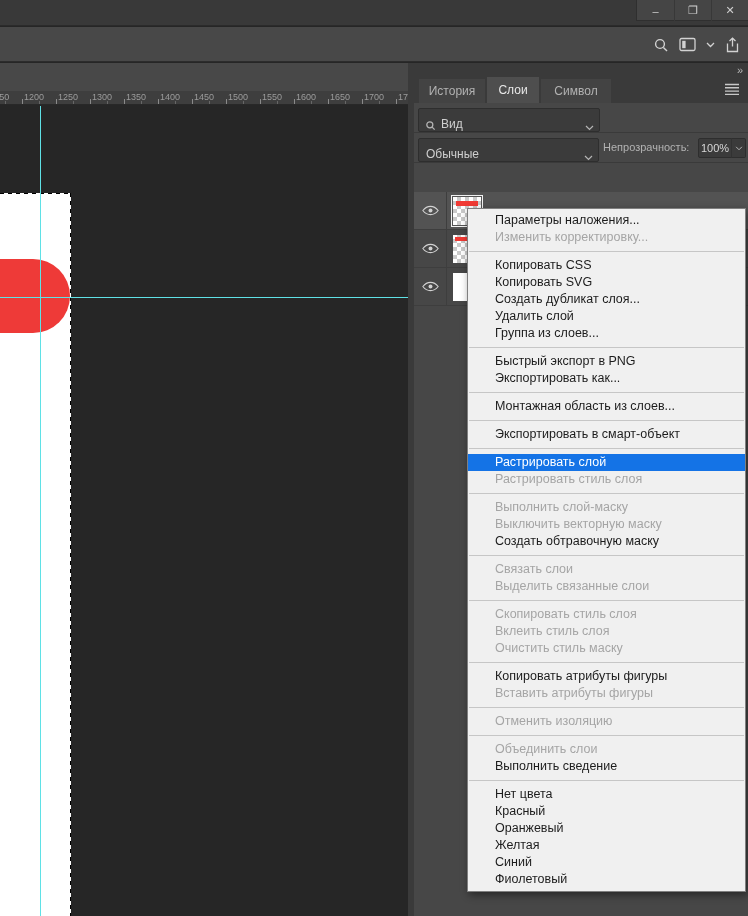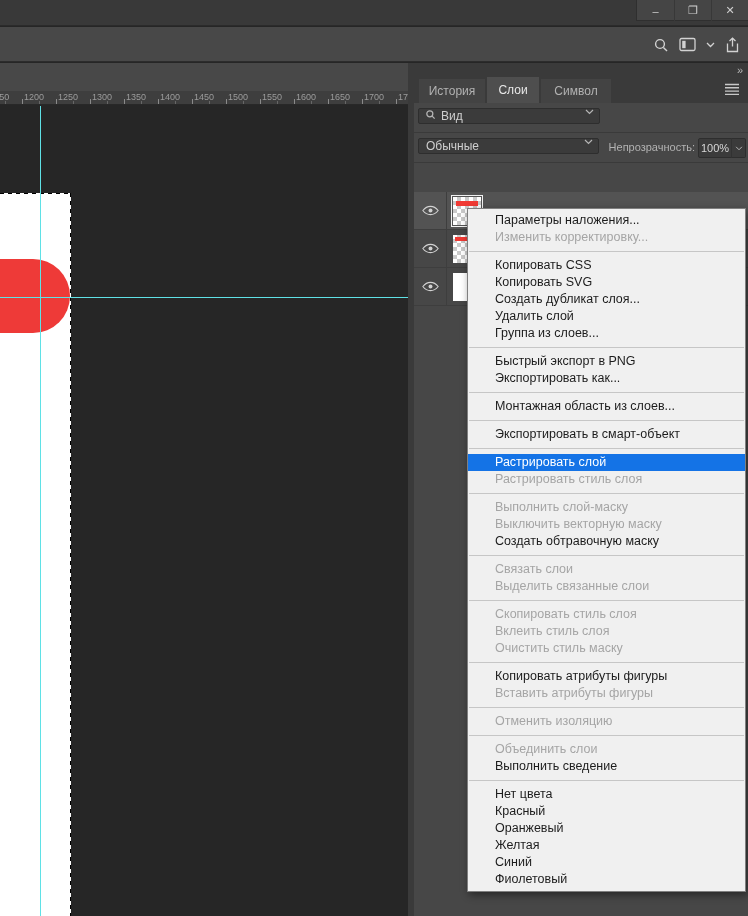--- a/index.html
+++ b/index.html
@@ -38,21 +38,21 @@
   .tabbar{position:absolute;left:0;top:14px;width:334px;height:26px;background:#3a3a3a;}
   .tab{position:absolute;top:2px;height:24px;background:#434343;color:#b2b2b2;font-size:12px;display:flex;align-items:center;justify-content:center;}
   .tab.active{background:#4e4e4e;color:#e8e8e8;height:26px;top:0;z-index:2;}
   .panel-menu-icon{position:absolute;right:8px;top:6px;color:#c8c8c8;}
 
   .row{position:absolute;left:0;width:334px;background:#474747;border-bottom:1px solid #3a3a3a;}
   .filter-row{top:40px;height:30px;}
   .blend-row{top:70px;height:30px;}
   .lock-row{top:100px;height:29px;margin-top:32px;}
 
-  .dd{position:absolute;background:#3b3b3b;border:1px solid #2e2e2e;border-radius:2px;color:#cfcfcf;font-size:12px;display:flex;align-items:flex-start;height:16px;}
+  .dd{position:absolute;background:#3b3b3b;border:1px solid #2e2e2e;border-radius:2px;color:#cfcfcf;font-size:12px;display:flex;align-items:flex-end;height:24px;}
   .dd .chev{margin-left:auto;margin-right:5px;color:#b5b5b5;}
   .plabel{position:absolute;color:#b2b2b2;font-size:11px;line-height:29px;}
   .valbox{position:absolute;width:34px;height:20px;background:#3b3b3b;border:1px solid #2e2e2e;border-radius:2px 0 0 2px;color:#d6d6d6;font-size:11px;text-align:center;line-height:18px;}
   .valchev{position:absolute;width:15px;height:20px;background:#3b3b3b;border:1px solid #2e2e2e;border-left:1px solid #323232;border-radius:0 2px 2px 0;display:flex;align-items:center;justify-content:center;color:#b5b5b5;}
   .lock-icons{position:absolute;left:66px;top:6px;display:flex;gap:8px;color:#c4c4c4;align-items:center;}
 
   .layers{position:absolute;left:0;top:129px;width:334px;}
   .lrow{position:relative;width:334px;height:38px;background:#474747;border-bottom:1px solid #3e3e3e;}
   .lrow.selected{background:#535353;}
   .eyecell{position:absolute;left:0;top:0;width:33px;height:37px;border-right:1px solid #3e3e3e;display:flex;align-items:center;justify-content:center;color:#d2d2d2;}
@@ -202,21 +202,21 @@
 
     <div class="row blend-row">
       <div class="dd" style="left:4px;top:5px;width:181px;">
         <span style="margin-left:7px;">Обычные</span>
         <span class="chev">
           <svg width="9" height="6" viewBox="0 0 9 6">
               <path d="M1 1l3.5 3.5L8 1" fill="none" stroke="currentColor" stroke-width="1.2"></path>
             </svg>
         </span>
       </div>
-      <div class="plabel" style="left:189px;width:92px;text-align:right;">Непрозрачность:</div>
+      <div class="plabel" style="left:189px;width:92px;text-align:left;">Непрозрачность:</div>
       <div class="valbox" style="left:284px;top:5px;">100%</div>
       <div class="valchev" style="left:317px;top:5px;">
         <svg width="8" height="5" viewBox="0 0 9 6">
             <path d="M1 1l3.5 3.5L8 1" fill="none" stroke="currentColor" stroke-width="1.2"></path>
           </svg>
       </div>
     </div>
 
     <div class="row lock-row">
       <div class="plabel" style="left:5px;">Закрепить:</div>

